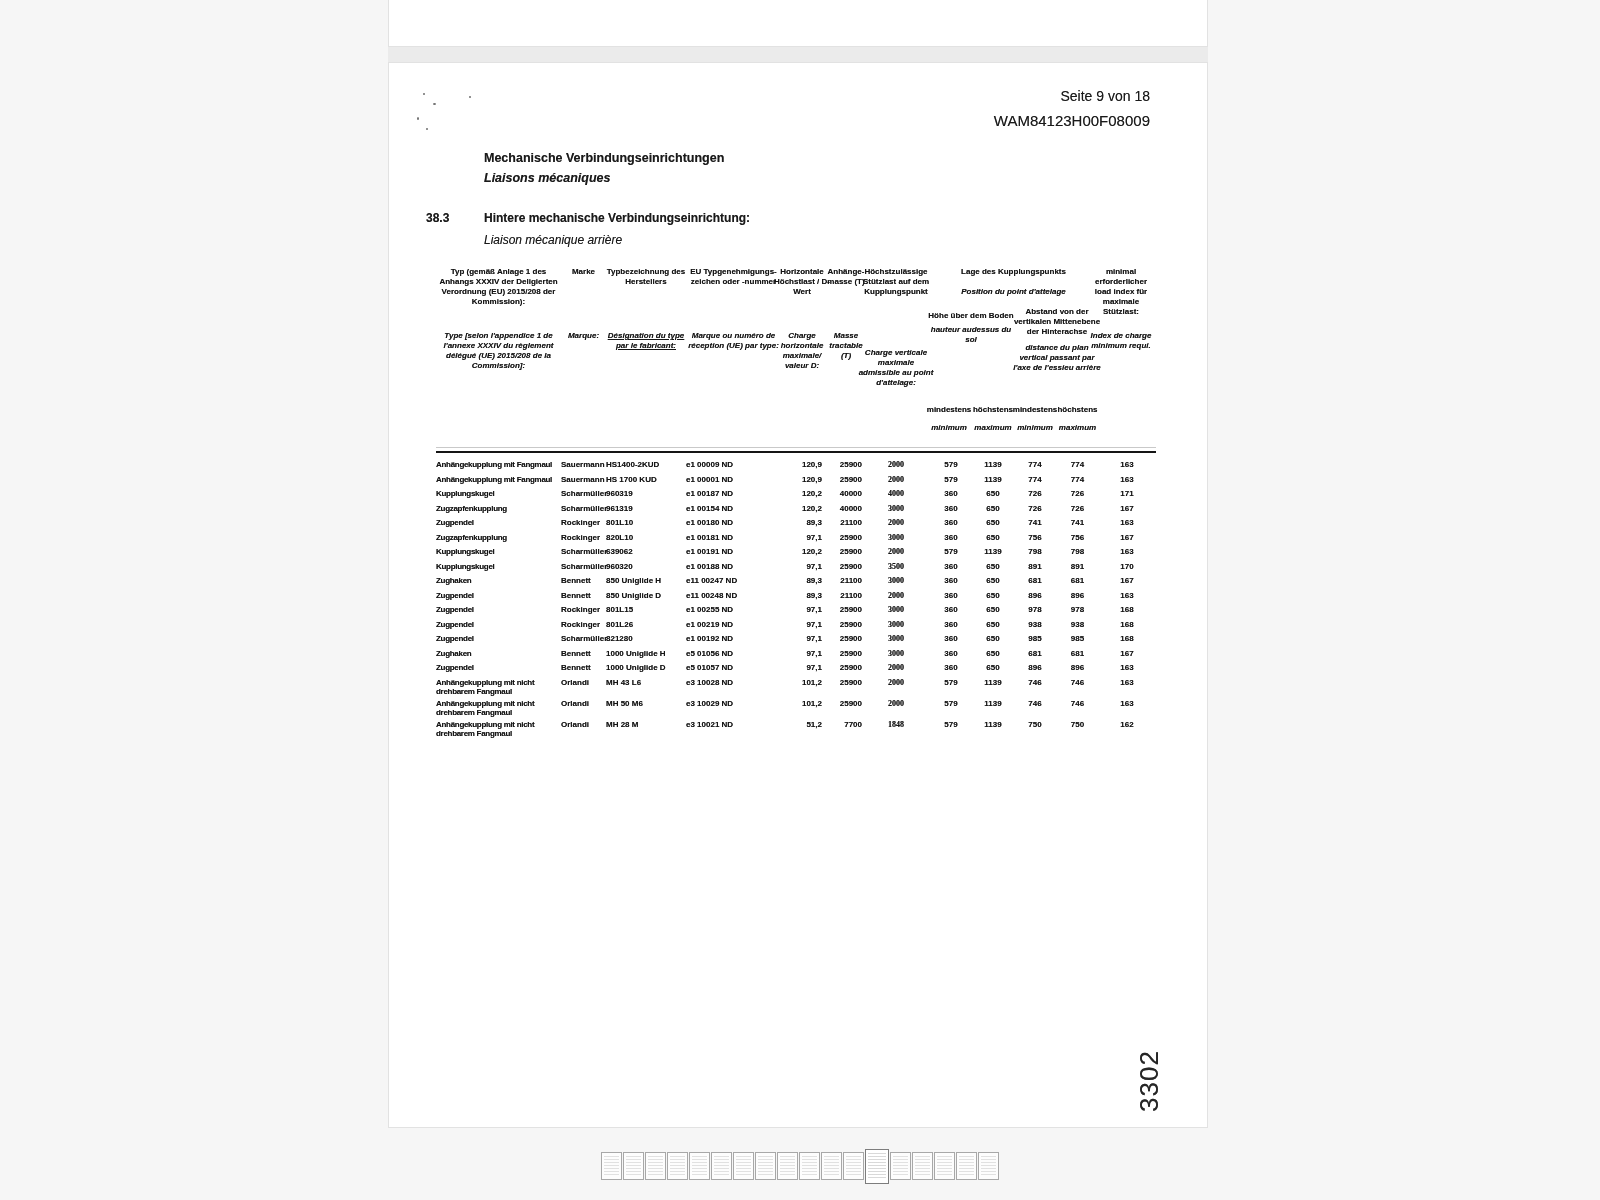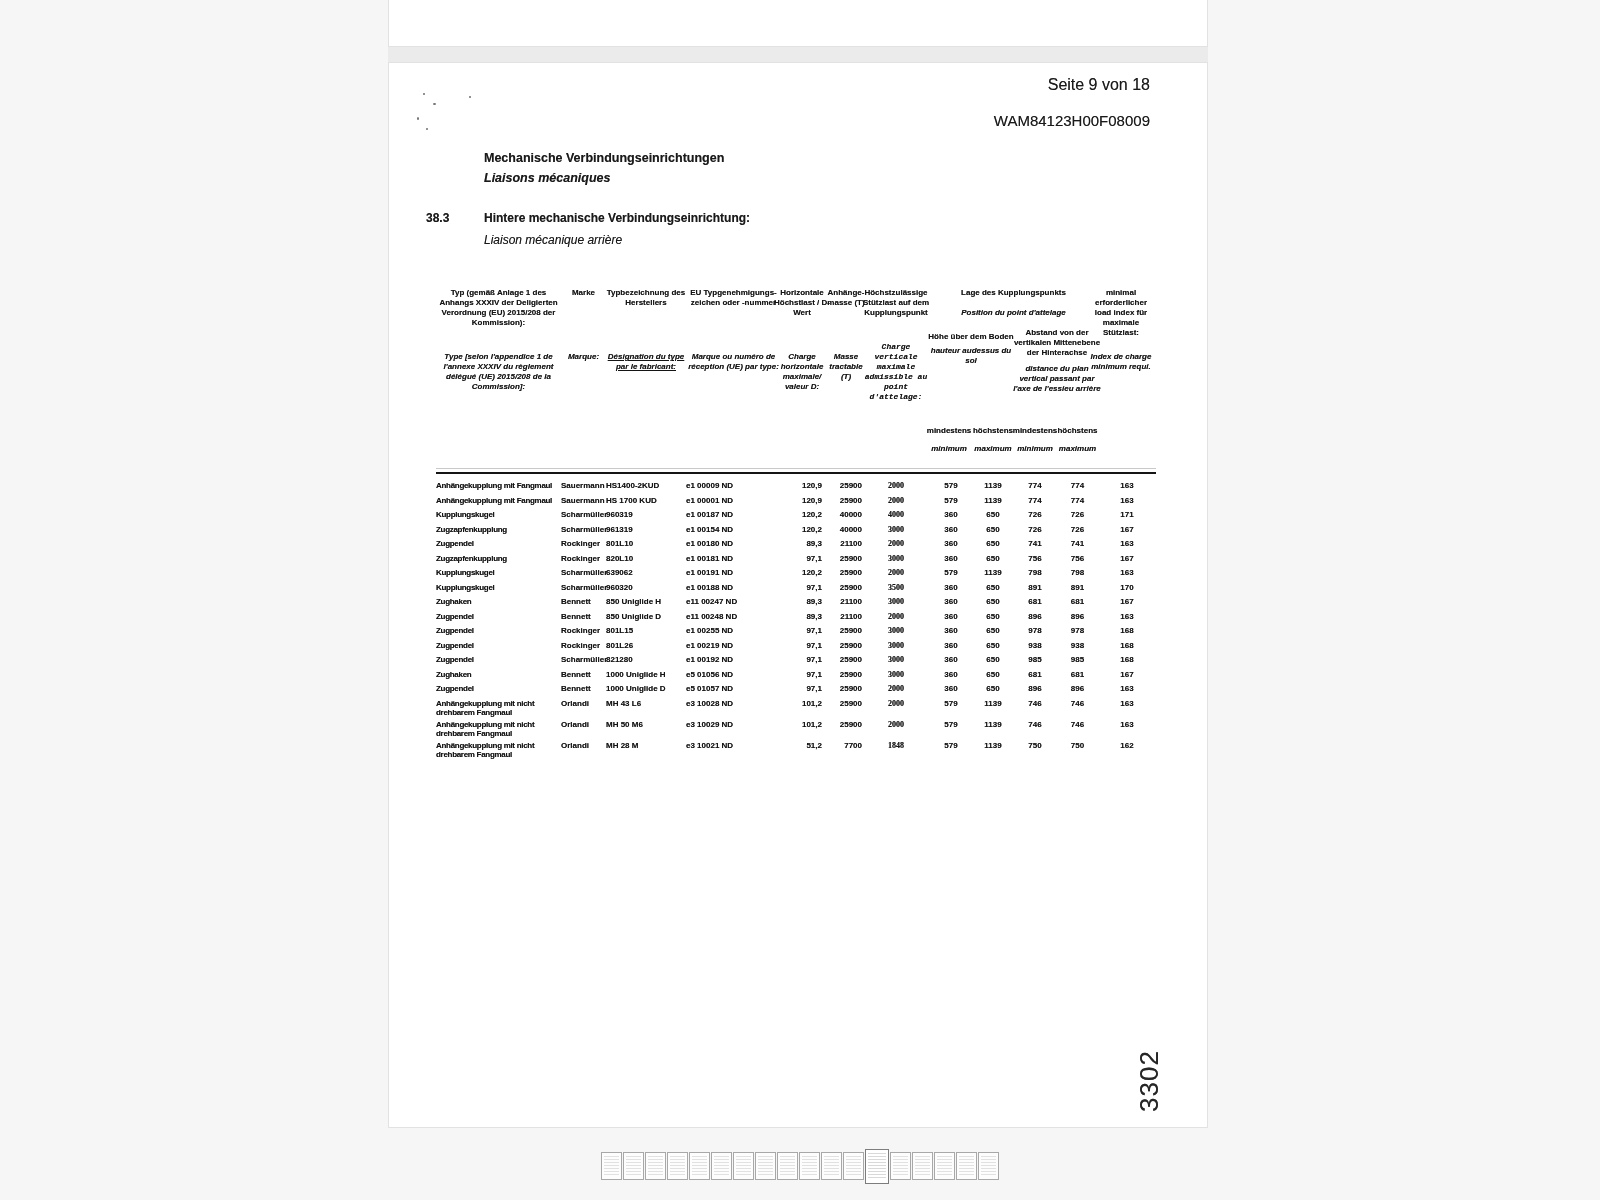--- a/index.html
+++ b/index.html
@@ -25,46 +25,46 @@
   .doc-page *{box-sizing:border-box;}
   
   .speck{position:absolute;background:#6f6f6f;border-radius:50%;}
   .sp1{left:34px;top:30px;width:2px;height:2px;}
   .sp2{left:44px;top:40px;width:3px;height:2px;}
   .sp3{left:80px;top:33px;width:2px;height:2px;}
   .sp4{left:28px;top:54px;width:2px;height:3px;}
   .sp5{left:37px;top:65px;width:2px;height:2px;}
   
   .scan{text-shadow:0 0 .5px rgba(0,0,0,.5);}
-  .page-indicator{position:absolute;top:13px;right:57px;font-size:16px;}
+  .page-indicator{position:absolute;top:25px;right:57px;font-size:14px;}
   .doc-number{position:absolute;top:49px;right:57px;font-size:15px;}
   .title-de{position:absolute;left:95px;top:88px;font-size:12.5px;font-weight:bold;}
   .title-fr{position:absolute;left:95px;top:108px;font-size:12.5px;font-weight:bold;font-style:italic;}
   .sub-num{position:absolute;left:37px;top:148px;font-size:12px;font-weight:bold;}
   .sub-de{position:absolute;left:95px;top:148px;font-size:12px;font-weight:bold;}
   .sub-fr{position:absolute;left:95px;top:170px;font-size:12px;font-weight:normal;font-style:italic;}
   
-  .vtable{position:absolute;left:47px;top:204px;width:720px;font-size:8px;font-weight:bold;color:#141414;margin-top:21px;}
+  .vtable{position:absolute;left:47px;top:204px;width:720px;font-size:8px;font-weight:bold;color:#141414;}
   .thead{position:relative;height:188px;line-height:10px;}
   .hcell{position:absolute;text-align:center;}
   .fr{font-style:italic;}
   .h-type-de{left:0;top:0;width:125px;}
   .h-type-fr{left:0;top:64px;width:125px;}
   .h-marke-de{left:125px;top:0;width:45px;}
   .h-marke-fr{left:125px;top:64px;width:45px;}
   .h-typbez-de{left:170px;top:0;width:80px;}
   .h-typbez-fr{left:170px;top:64px;width:80px;text-decoration:underline;}
   .h-eu-de{left:250px;top:0;width:95px;}
   .h-eu-fr{left:250px;top:64px;width:95px;}
   .h-dwert-de{left:336px;top:0;width:60px;}
   .h-dwert-fr{left:336px;top:64px;width:60px;}
   .h-masse-de{left:390px;top:0;width:40px;}
   .h-masse-fr{left:390px;top:64px;width:40px;}
   .h-stuetz-de{left:422px;top:0;width:76px;}
-  .h-stuetz-fr{left:422px;top:54px;width:76px;font-family:Liberation Mono, monospace;}
+  .h-stuetz-fr{left:422px;top:81px;width:76px;}
   .h-lage-de{left:493px;top:0;width:169px;}
   .h-lage-fr{left:493px;top:20px;width:169px;}
   .h-hoehe-de{left:489px;top:44px;width:92px;}
   .h-hoehe-fr{left:489px;top:58px;width:92px;}
   .h-abstand-de{left:577px;top:40px;width:88px;}
   .h-abstand-fr{left:577px;top:76px;width:88px;}
   .h-index-de{left:650px;top:0;width:70px;}
   .h-index-fr{left:650px;top:64px;width:70px;}
   .mm{top:138px;}
   .mmf{top:156px;}

